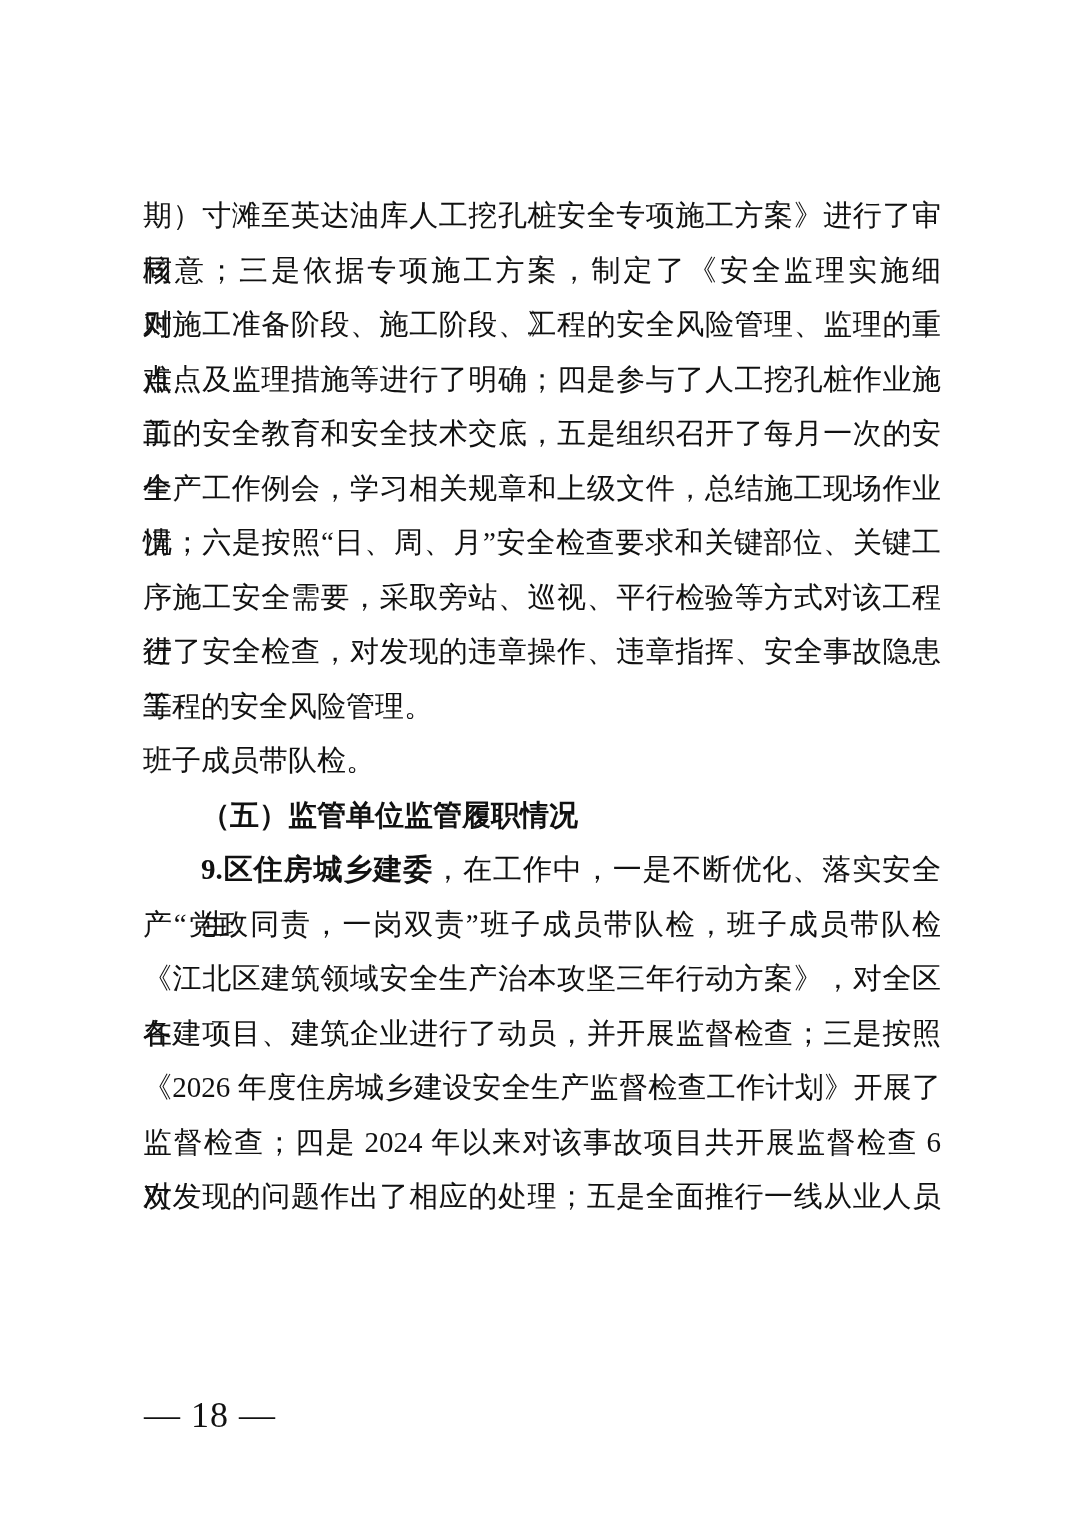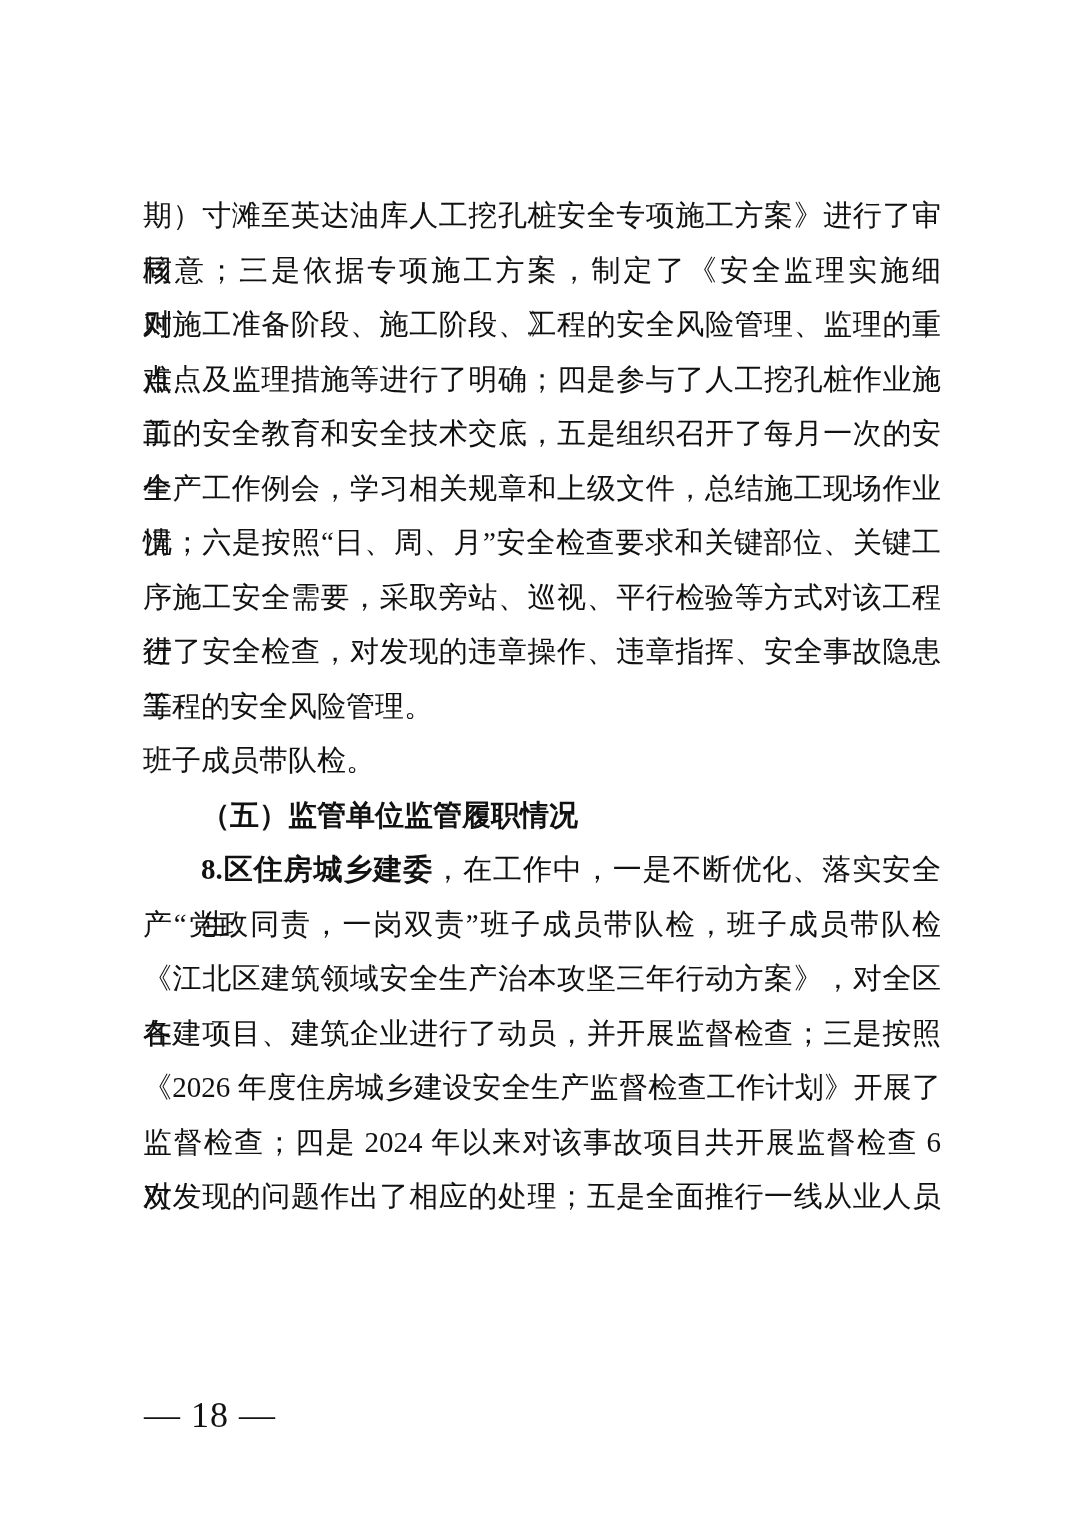--- a/index.html
+++ b/index.html
@@ -70,21 +70,21 @@
       <div class="line full"><span>对施工准备阶段、施工阶段、工程的安全风险管理、监理的重点</span></div>
       <div class="line full"><span>难点及监理措施等进行了明确；四是参与了人工挖孔桩作业施工</span></div>
       <div class="line full"><span>前的安全教育和安全技术交底，五是组织召开了每月一次的安全</span></div>
       <div class="line full"><span>生产工作例会，学习相关规章和上级文件，总结施工现场作业情</span></div>
       <div class="line full"><span>况；六是按照“日、周、月”安全检查要求和关键部位、关键工</span></div>
       <div class="line full"><span>序施工安全需要，采取旁站、巡视、平行检验等方式对该工程进</span></div>
       <div class="line full"><span>行了安全检查，对发现的违章操作、违章指挥、安全事故隐患等</span></div>
       <div class="line"><span>工程的安全风险管理。</span></div>
       <div class="line"><span>班子成员带队检。</span></div>
       <div class="line indent bold"><span class="bold">（五）监管单位监管履职情况</span></div>
-      <div class="line indent full"><span class="bold">8.区住房城乡建委</span><span>，在工作中，一是不断优化、落实安全生</span></div>
+      <div class="line indent full"><span class="bold">9.区住房城乡建委</span><span>，在工作中，一是不断优化、落实安全生</span></div>
       <div class="line full"><span>产“党政同责，一岗双责”班子成员带队检，班子成员带队检</span></div>
       <div class="line full"><span>《江北区建筑领域安全生产治本攻坚三年行动方案》，对全区各</span></div>
       <div class="line full"><span>在建项目、建筑企业进行了动员，并开展监督检查；三是按照</span></div>
       <div class="line full"><span>《2026 年度住房城乡建设安全生产监督检查工作计划》开展了</span></div>
       <div class="line full"><span>监督检查；四是 2024 年以来对该事故项目共开展监督检查 6 次，</span></div>
       <div class="line full"><span>对发现的问题作出了相应的处理；五是全面推行一线从业人员</span></div>
     </div>
 
   <div class="footer">— 18 —</div>
 

